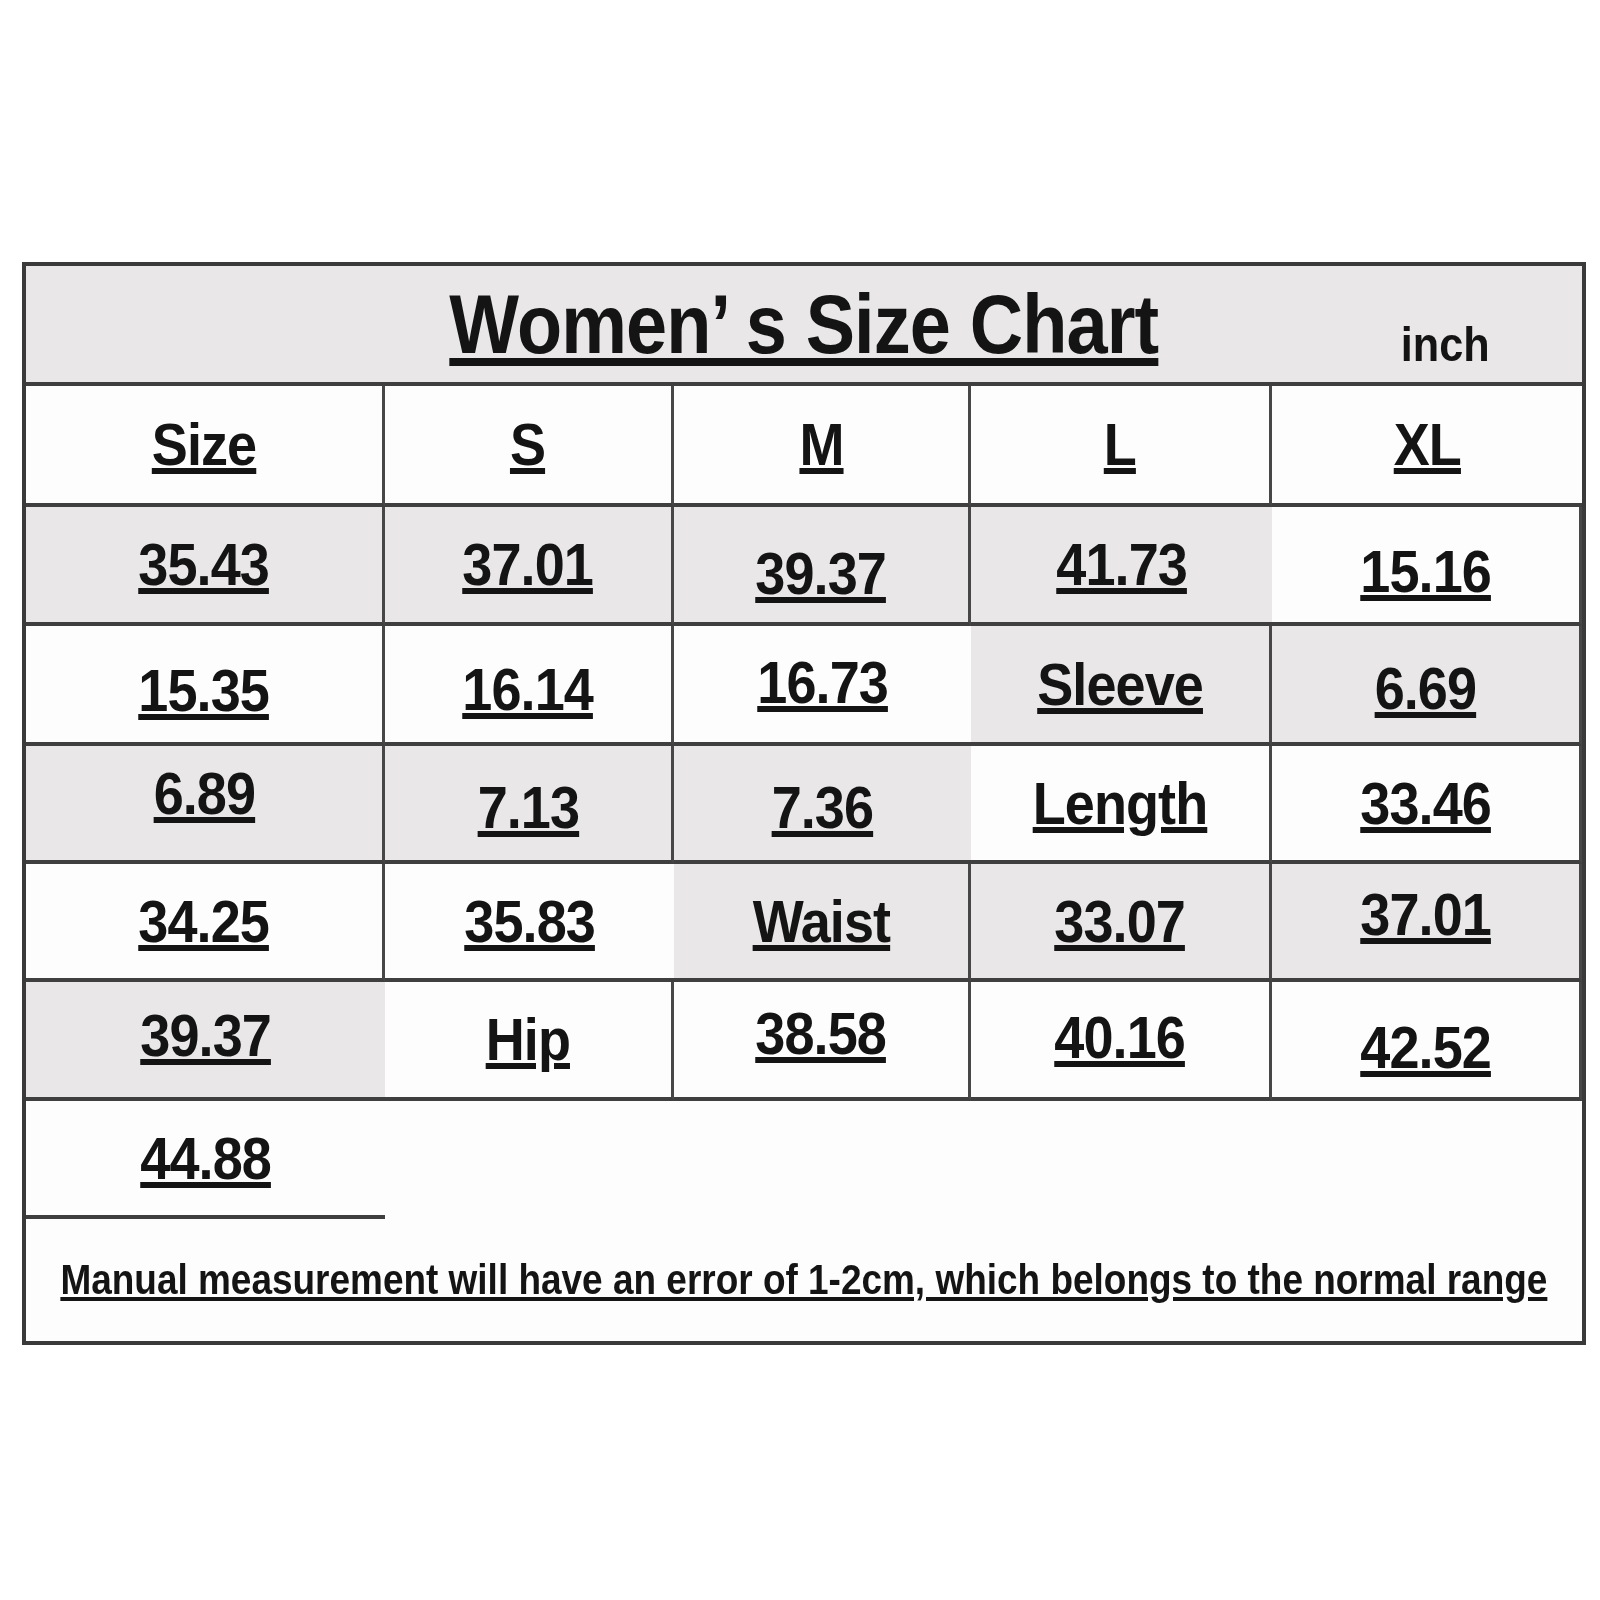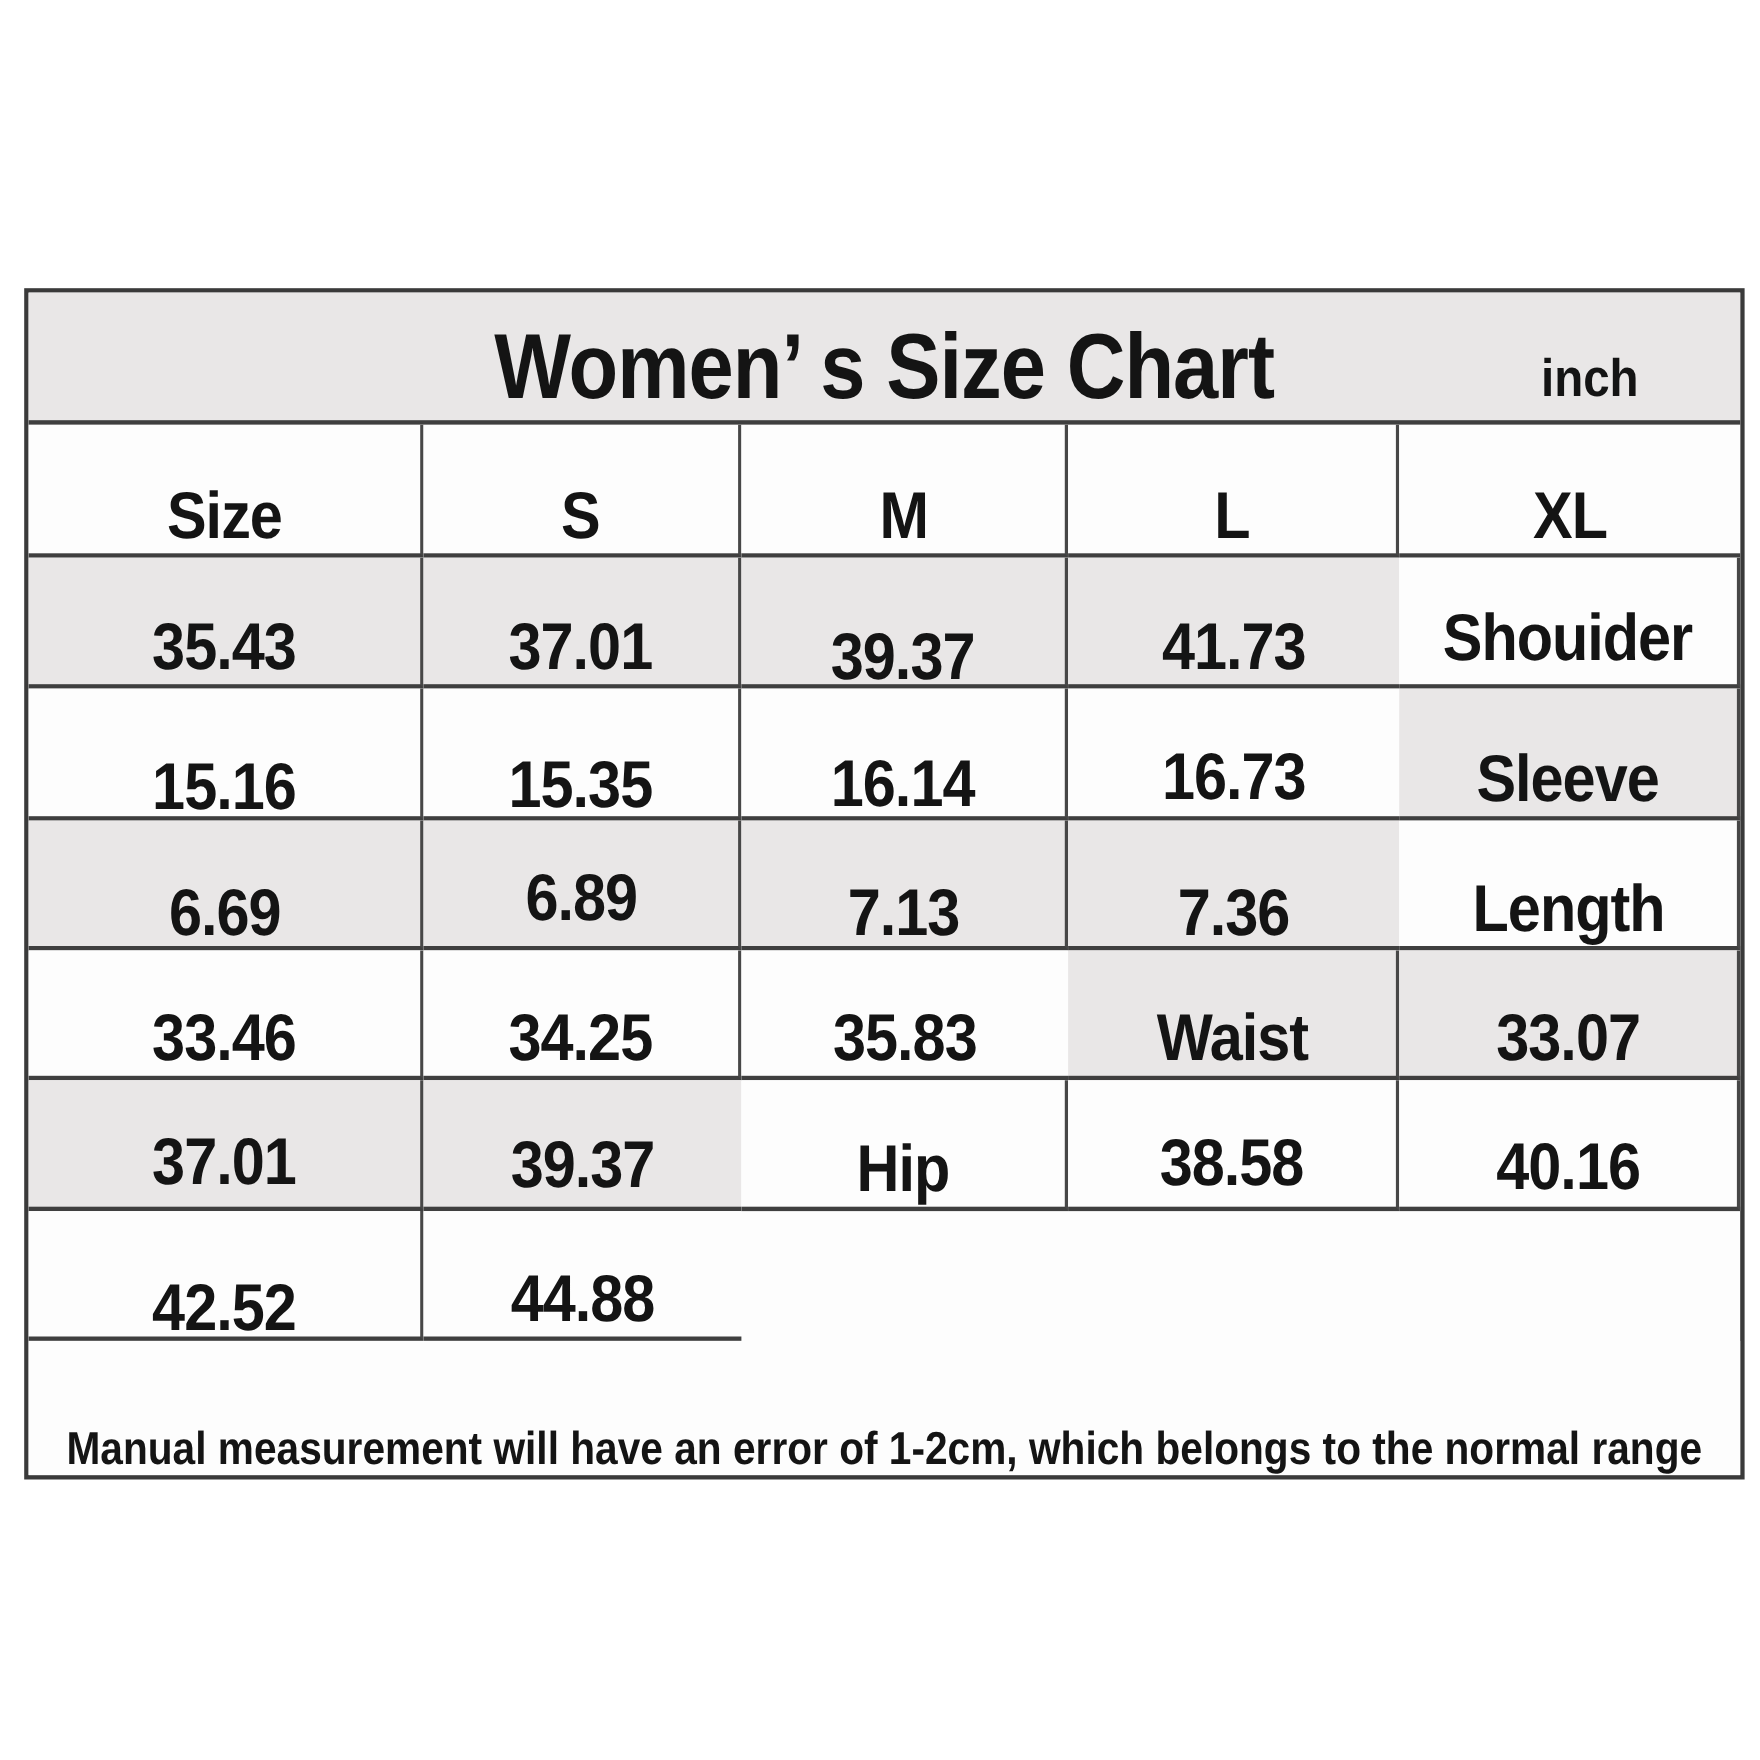--- a/index.html
+++ b/index.html
@@ -26,24 +26,25 @@
     grid-template-columns: 359px 289px 297px 301px 310px;
     grid-template-rows: 120px 121px 119px 120px 118px 118px 119px 118px 122px;
     border: 4px solid #3a3a3a;
     box-sizing: content-box;
     background: #fdfdfd;
   }
   .cell {
     border-right: 3px solid #474747;
     border-bottom: 4px solid #3f3f3f;
     display: flex;
-    align-items: flex-end;
+    align-items: center;
     justify-content: center;
     box-sizing: border-box;
     overflow: hidden;
+    text-decoration: underline;
   }
   .cell.last-col { border-right: none; }
   .shaded { background: #e9e7e7; }
   .plain  { background: #fdfdfd; }
 
   .cond {
     display: inline-block;
     transform: scaleX(0.9);
     white-space: nowrap;
     position: relative;
@@ -124,23 +125,20 @@
       <span class="cond value-text">37.01</span>
     </div>
     <div class="cell shaded">
       <span class="cond value-text" style="top:9px">39.37</span>
     </div>
     <div class="cell shaded last-col">
       <span class="cond value-text">41.73</span>
     </div>
 
     <div class="cell plain">
-      <span class="cond label-text" style="top:-8px">Shouider</span>
-    </div>
-    <div class="cell plain">
       <span class="cond value-text" style="top:7px">15.16</span>
     </div>
     <div class="cell plain">
       <span class="cond value-text" style="top:6px">15.35</span>
     </div>
     <div class="cell plain">
       <span class="cond value-text" style="top:5px">16.14</span>
     </div>
     <div class="cell plain last-col">
       <span class="cond value-text" style="top:-2px">16.73</span>

